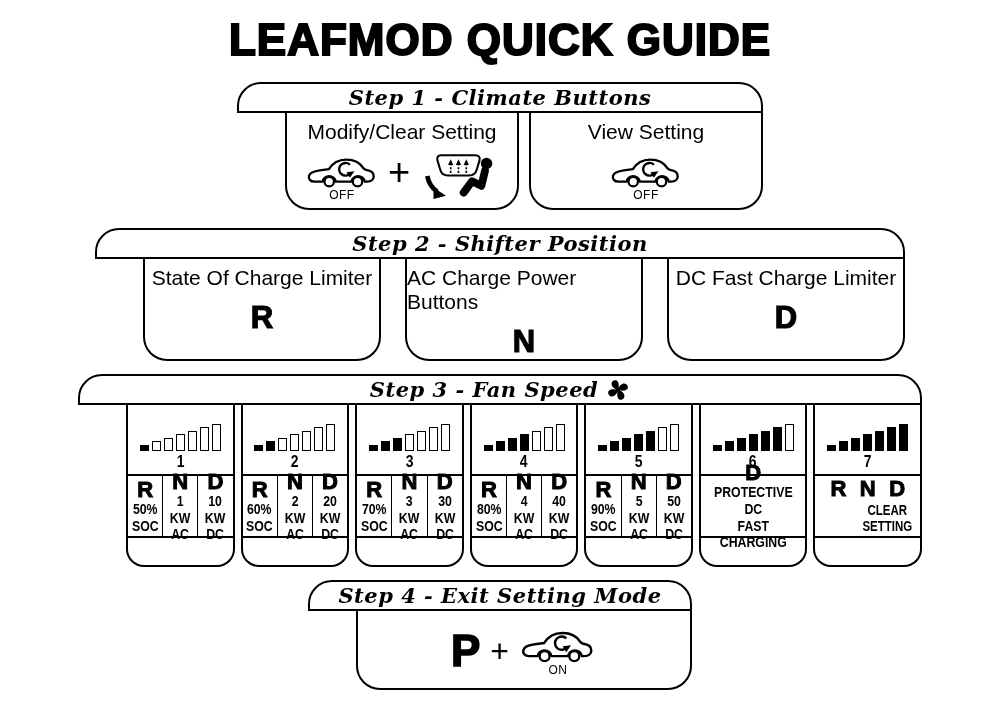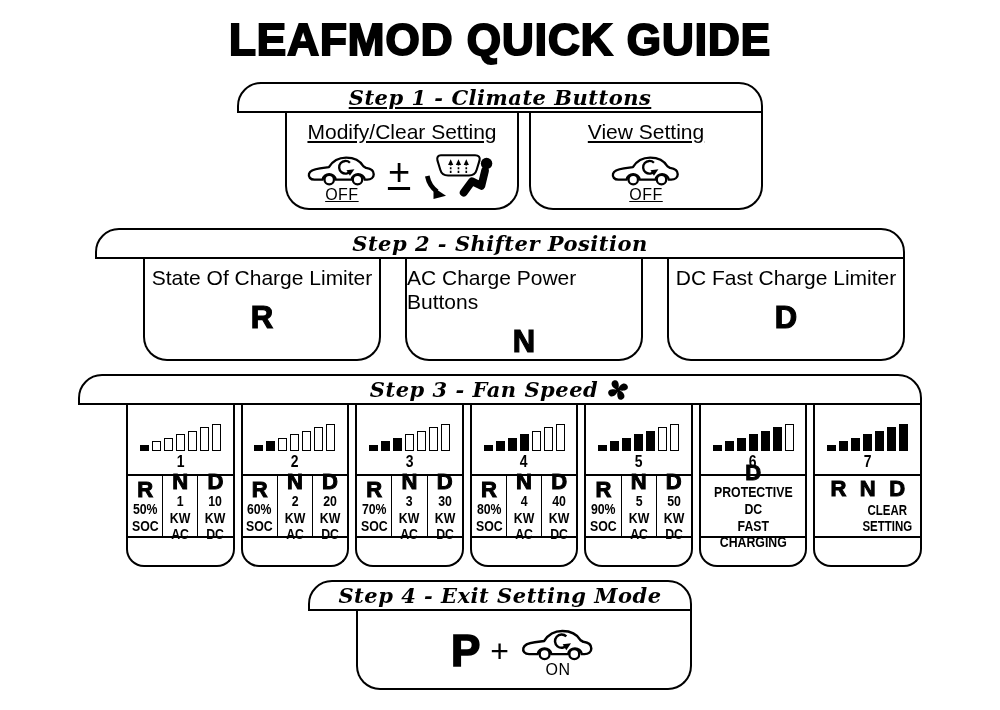--- a/index.html
+++ b/index.html
@@ -18,27 +18,27 @@
     font-family:"DejaVu Serif",serif;font-style:italic;font-weight:bold;
     font-size:21px;letter-spacing:.5px;gap:8px;
   }
   .panels{display:flex;padding-left:48px;}
   .panel{
     box-sizing:border-box;border:2px solid #000;border-top:none;
     border-radius:0 0 24px 24px;flex:1;display:flex;flex-direction:column;
     align-items:center;
   }
   
-  .step1{width:526px;margin-top:18px;text-decoration:underline;}
+  .step1{width:526px;margin-top:18px;}
   .step1 .panels{gap:10px;}
   .step1 .panel{height:97px;}
   .panel-label{font-size:21px;margin-top:7px;}
   .icon-row{display:flex;align-items:center;justify-content:center;gap:10px;flex:1;}
   .car-wrap{display:flex;flex-direction:column;align-items:center;line-height:1;}
-  .car-state{font-size:16px;margin-top:-3px;letter-spacing:.5px;}
+  .car-state{font-size:12px;margin-top:-3px;letter-spacing:.5px;}
   .plus{font-size:38px;font-weight:normal;line-height:1;margin-top:-8px;}
   
   .step2{width:810px;margin-top:18px;}
   .step2 .panels{gap:24px;}
   .step2 .panel{height:102px;justify-content:flex-start;}
   .gear-big{font-size:31px;font-weight:bold;-webkit-text-stroke:1.2px #000;margin-top:10px;}
   
   .step3{width:844px;margin-top:13px;}
   .step3 .panels{gap:6px;}
   .fan-col{

